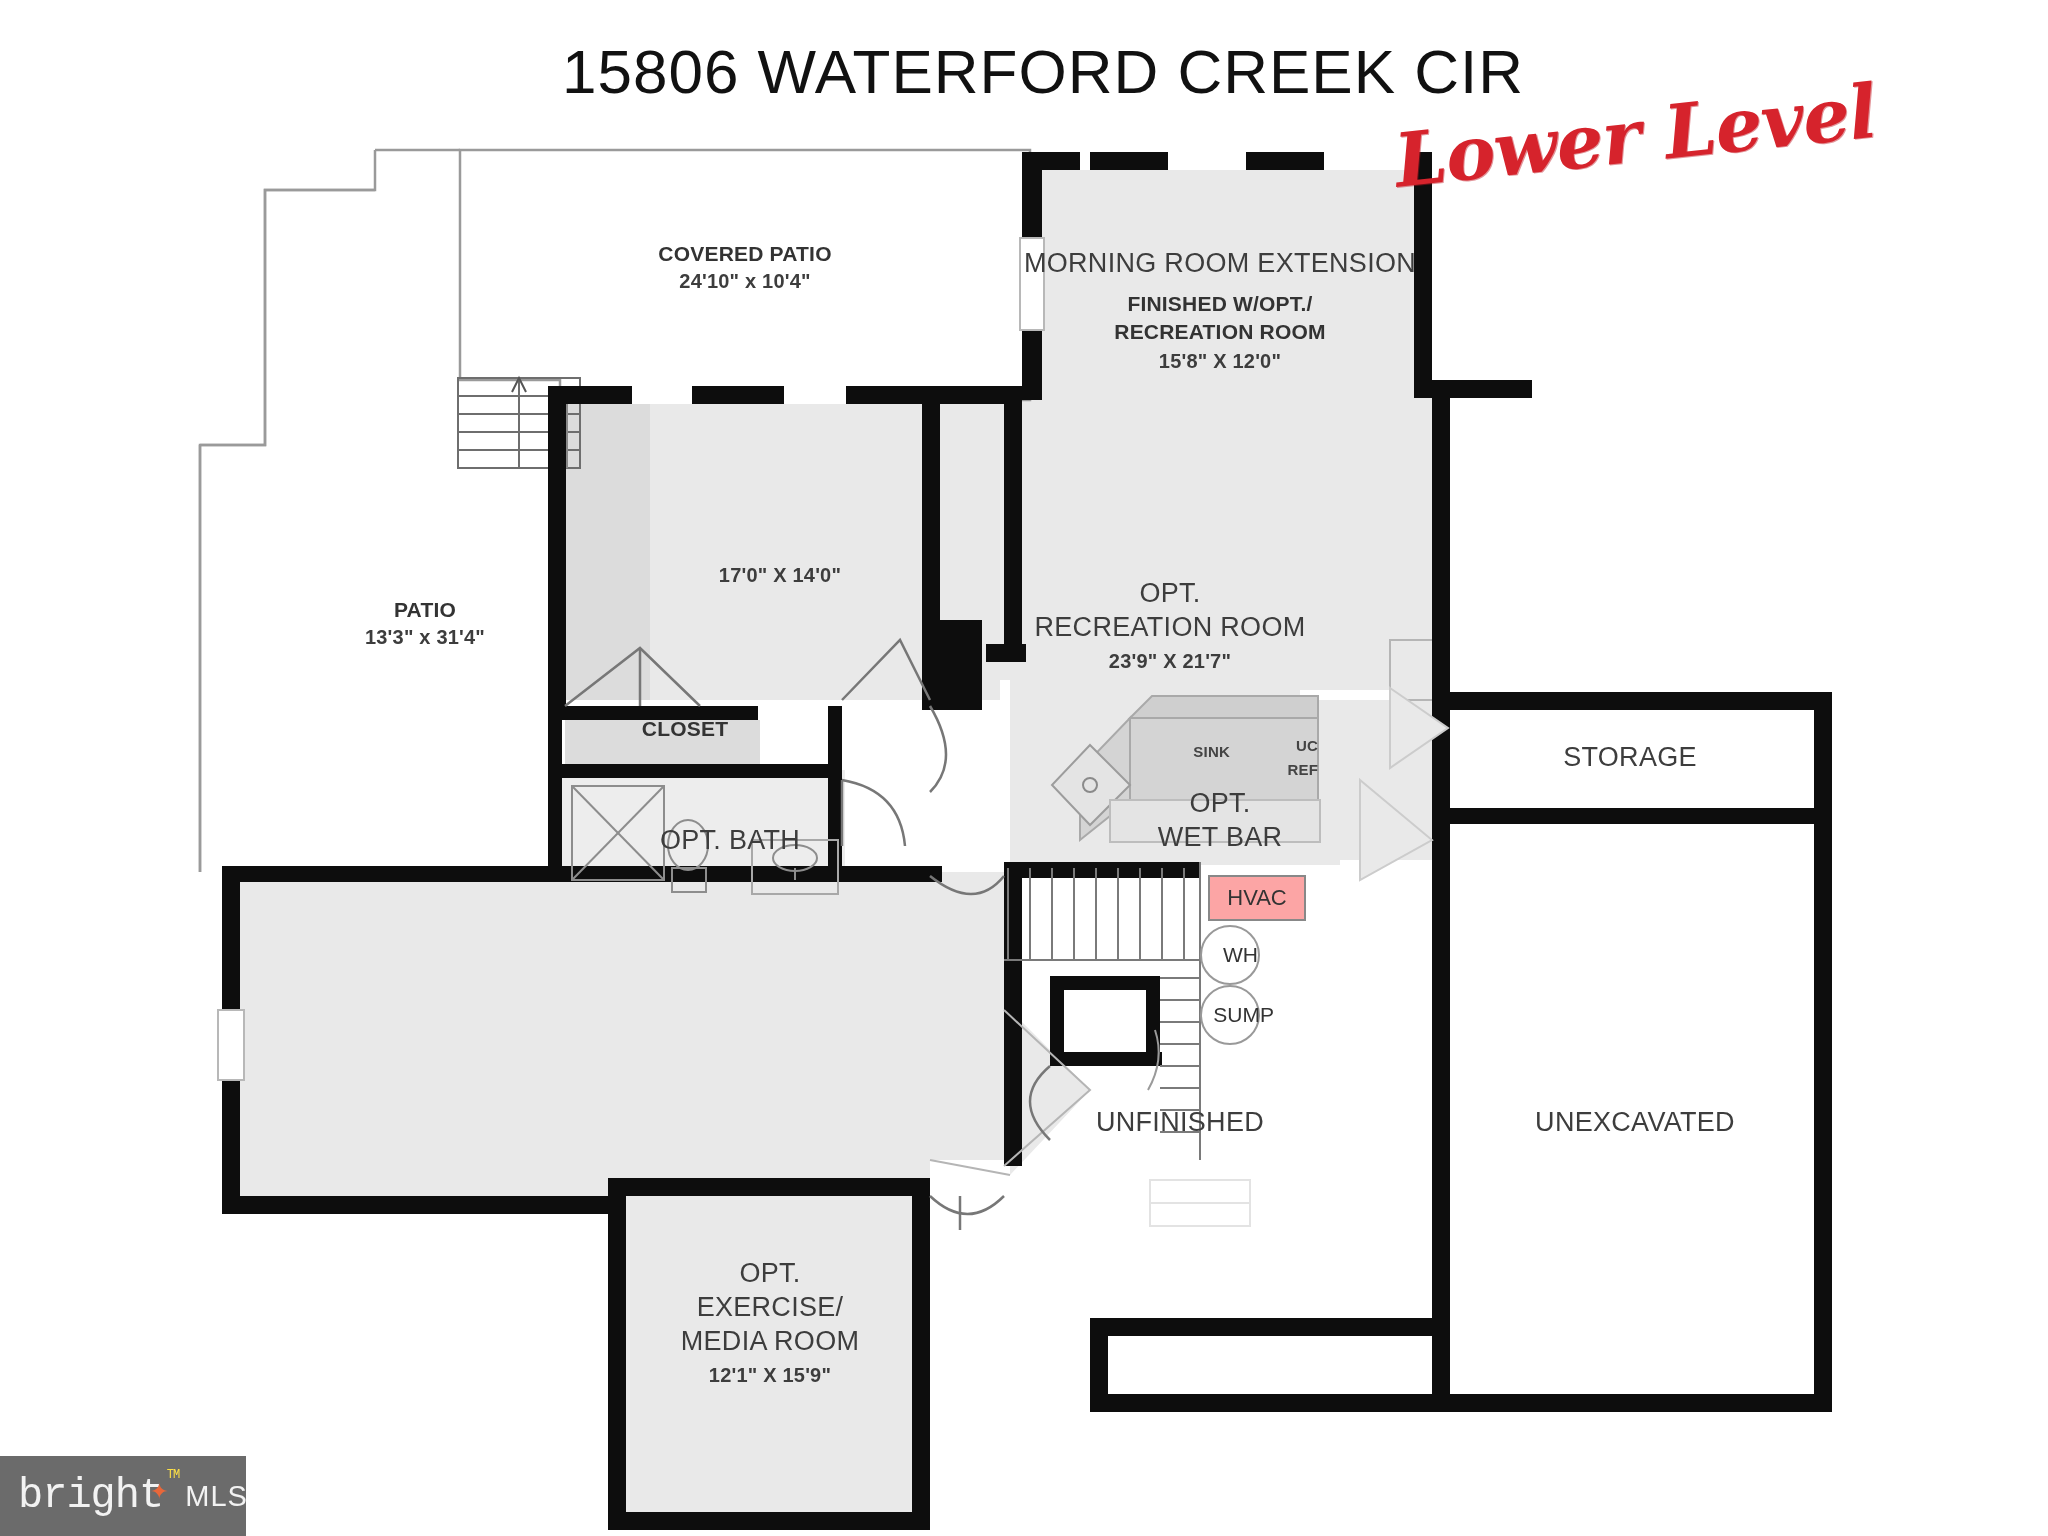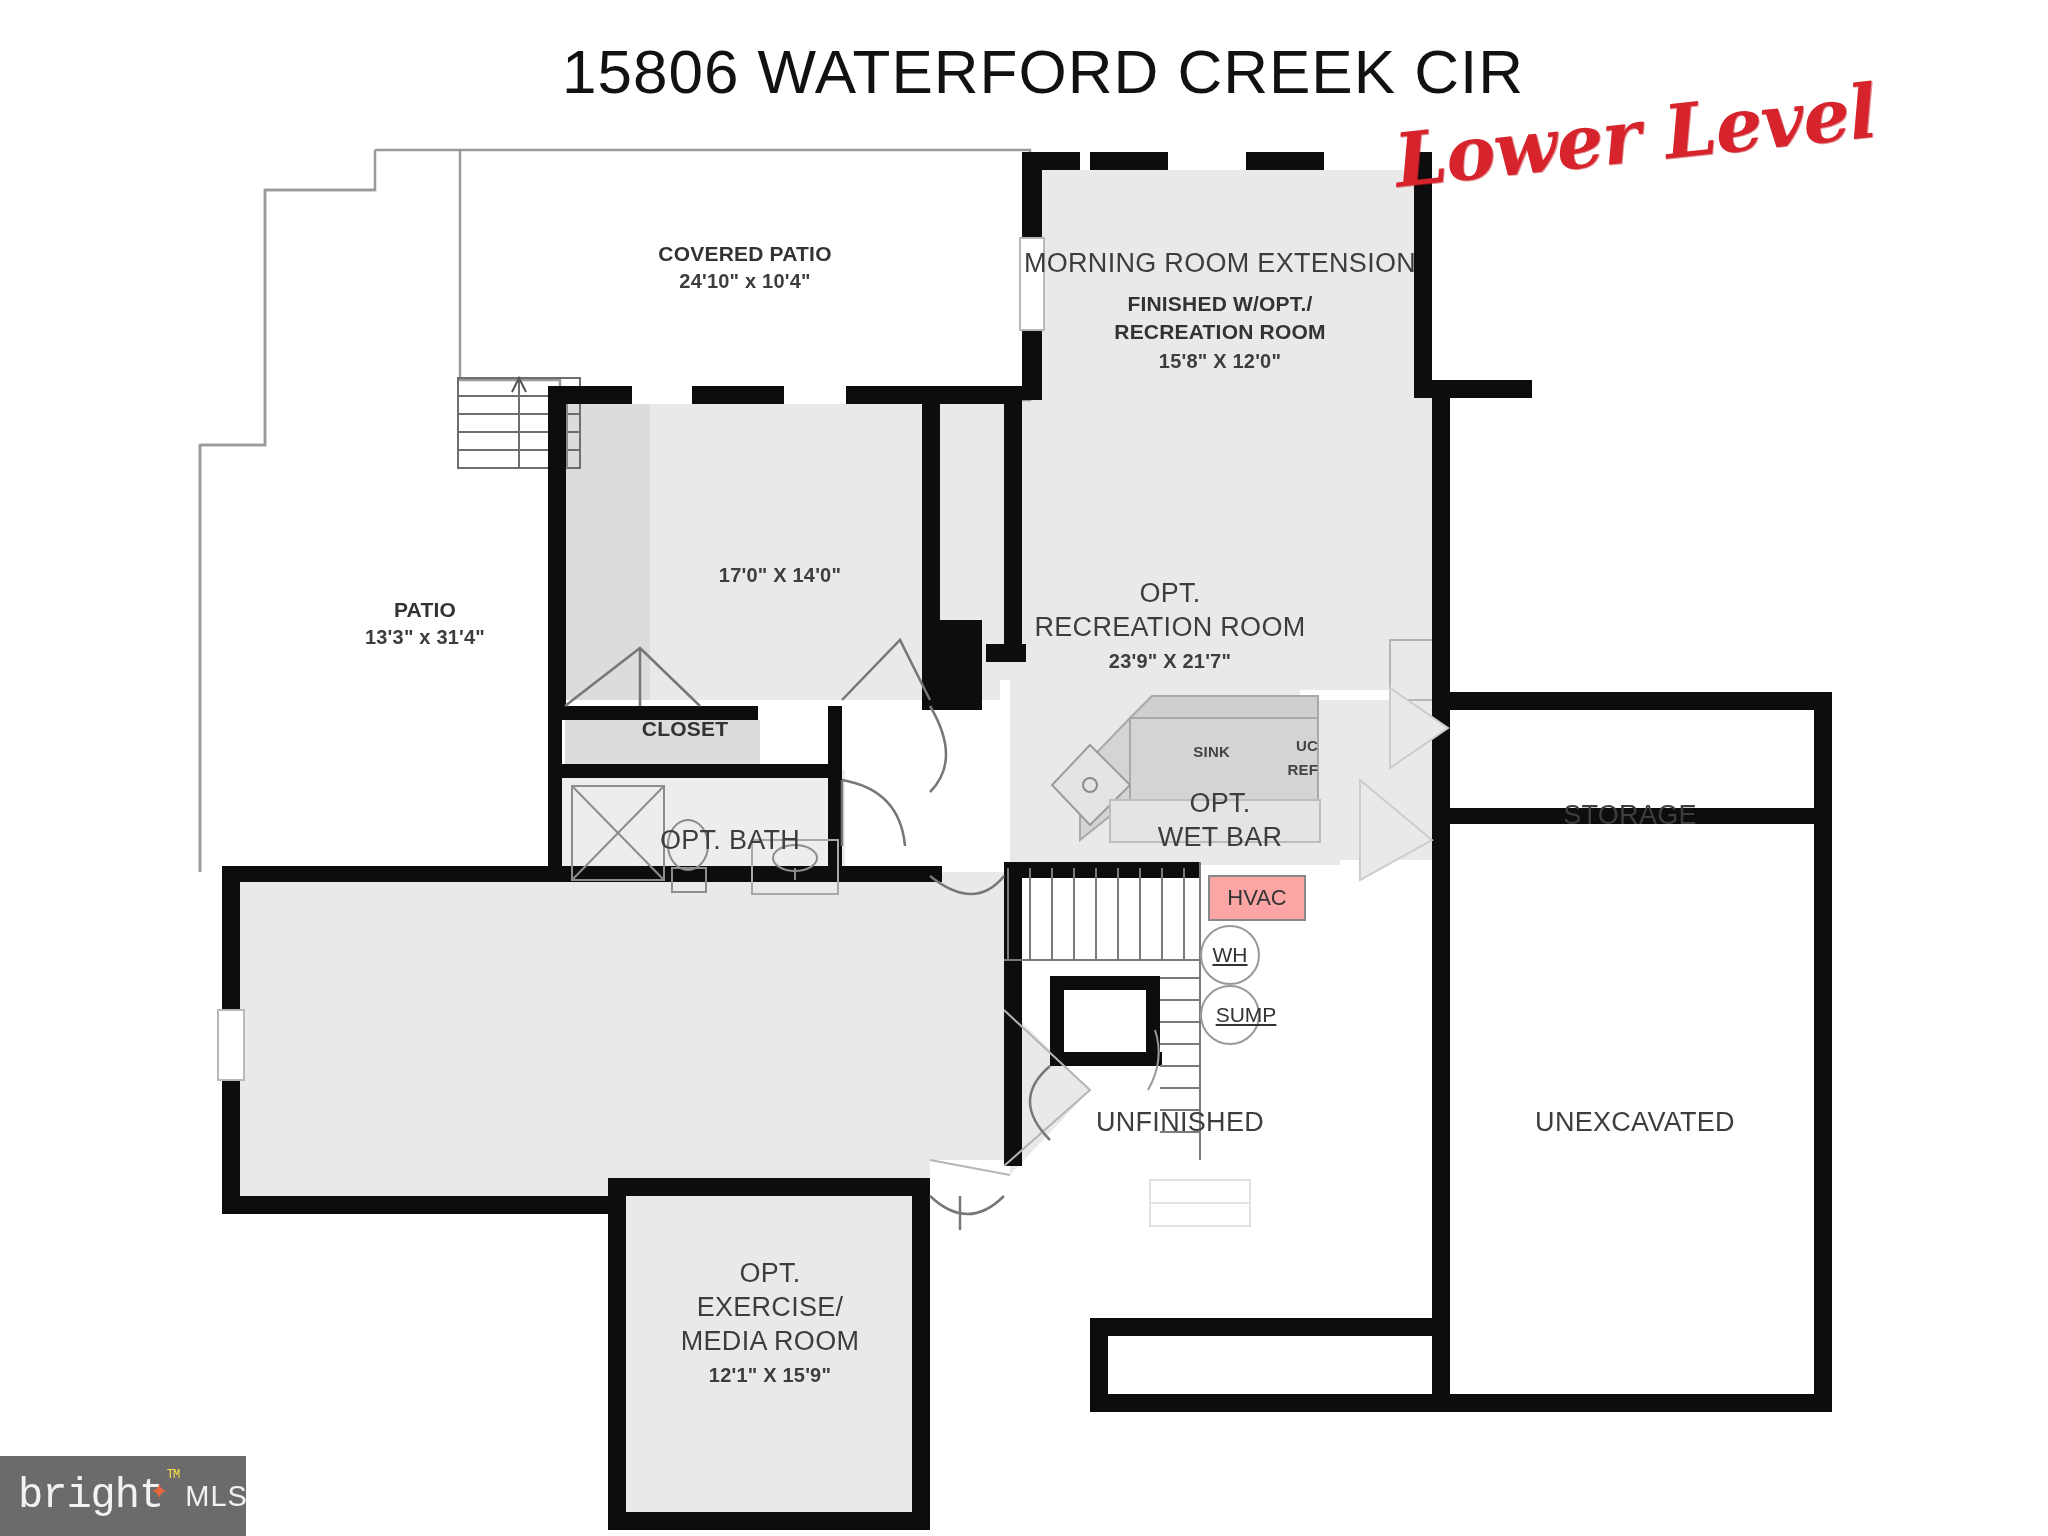--- a/index.html
+++ b/index.html
@@ -39,21 +39,21 @@
 
   
   .tagbox{
     position:absolute;border:2px solid #888;background:#fca5a5;
     font-size:22px;font-weight:400;color:#333;
     display:flex;align-items:center;justify-content:center;
   }
   .tagcirc{
     position:absolute;border:2px solid #999;border-radius:50%;background:#fff;
     font-size:21px;color:#333;
-    display:flex;align-items:center;justify-content:center;text-decoration:underline;
+    display:flex;align-items:center;justify-content:flex-end;
   }
   .tagcirc span{position:relative;white-space:nowrap;}
 
   
   .badge{
     position:absolute;left:0;bottom:0;width:246px;height:80px;
     background:#6b6b6b;display:flex;align-items:center;
   }
   .badge .b1{
     font-family:Liberation Mono, monospace;
@@ -298,21 +298,21 @@
   <div class="lbl big" style="left:1010px;top:610px;width:320px;">RECREATION ROOM</div>
   <div class="lbl dim" style="left:1010px;top:648px;width:320px;">23'9" X 21'7"</div>
 
   <div class="lbl big" style="left:1120px;top:786px;width:200px;">OPT.</div>
   <div class="lbl big" style="left:1100px;top:820px;width:240px;">WET BAR</div>
 
   <div class="lbl tiny" style="left:1140px;top:742px;width:90px;">SINK</div>
   <div class="lbl tiny" style="left:1232px;top:736px;width:86px;">UC</div>
   <div class="lbl tiny" style="left:1232px;top:760px;width:86px;">REF</div>
 
-  <div class="lbl big" style="left:1490px;top:798px;width:280px;">STORAGE</div>
+  <div class="lbl big" style="left:1490px;top:740px;width:280px;">STORAGE</div>
 
   <div class="lbl big" style="left:1030px;top:1105px;width:300px;">UNFINISHED</div>
 
   <div class="lbl big" style="left:1470px;top:1105px;width:330px;">UNEXCAVATED</div>
 
   <div class="lbl big" style="left:640px;top:1256px;width:260px;">OPT.</div>
   <div class="lbl big" style="left:630px;top:1290px;width:280px;">EXERCISE/</div>
   <div class="lbl big" style="left:625px;top:1324px;width:290px;">MEDIA ROOM</div>
   <div class="lbl dim" style="left:630px;top:1362px;width:280px;">12'1" X 15'9"</div>
 

